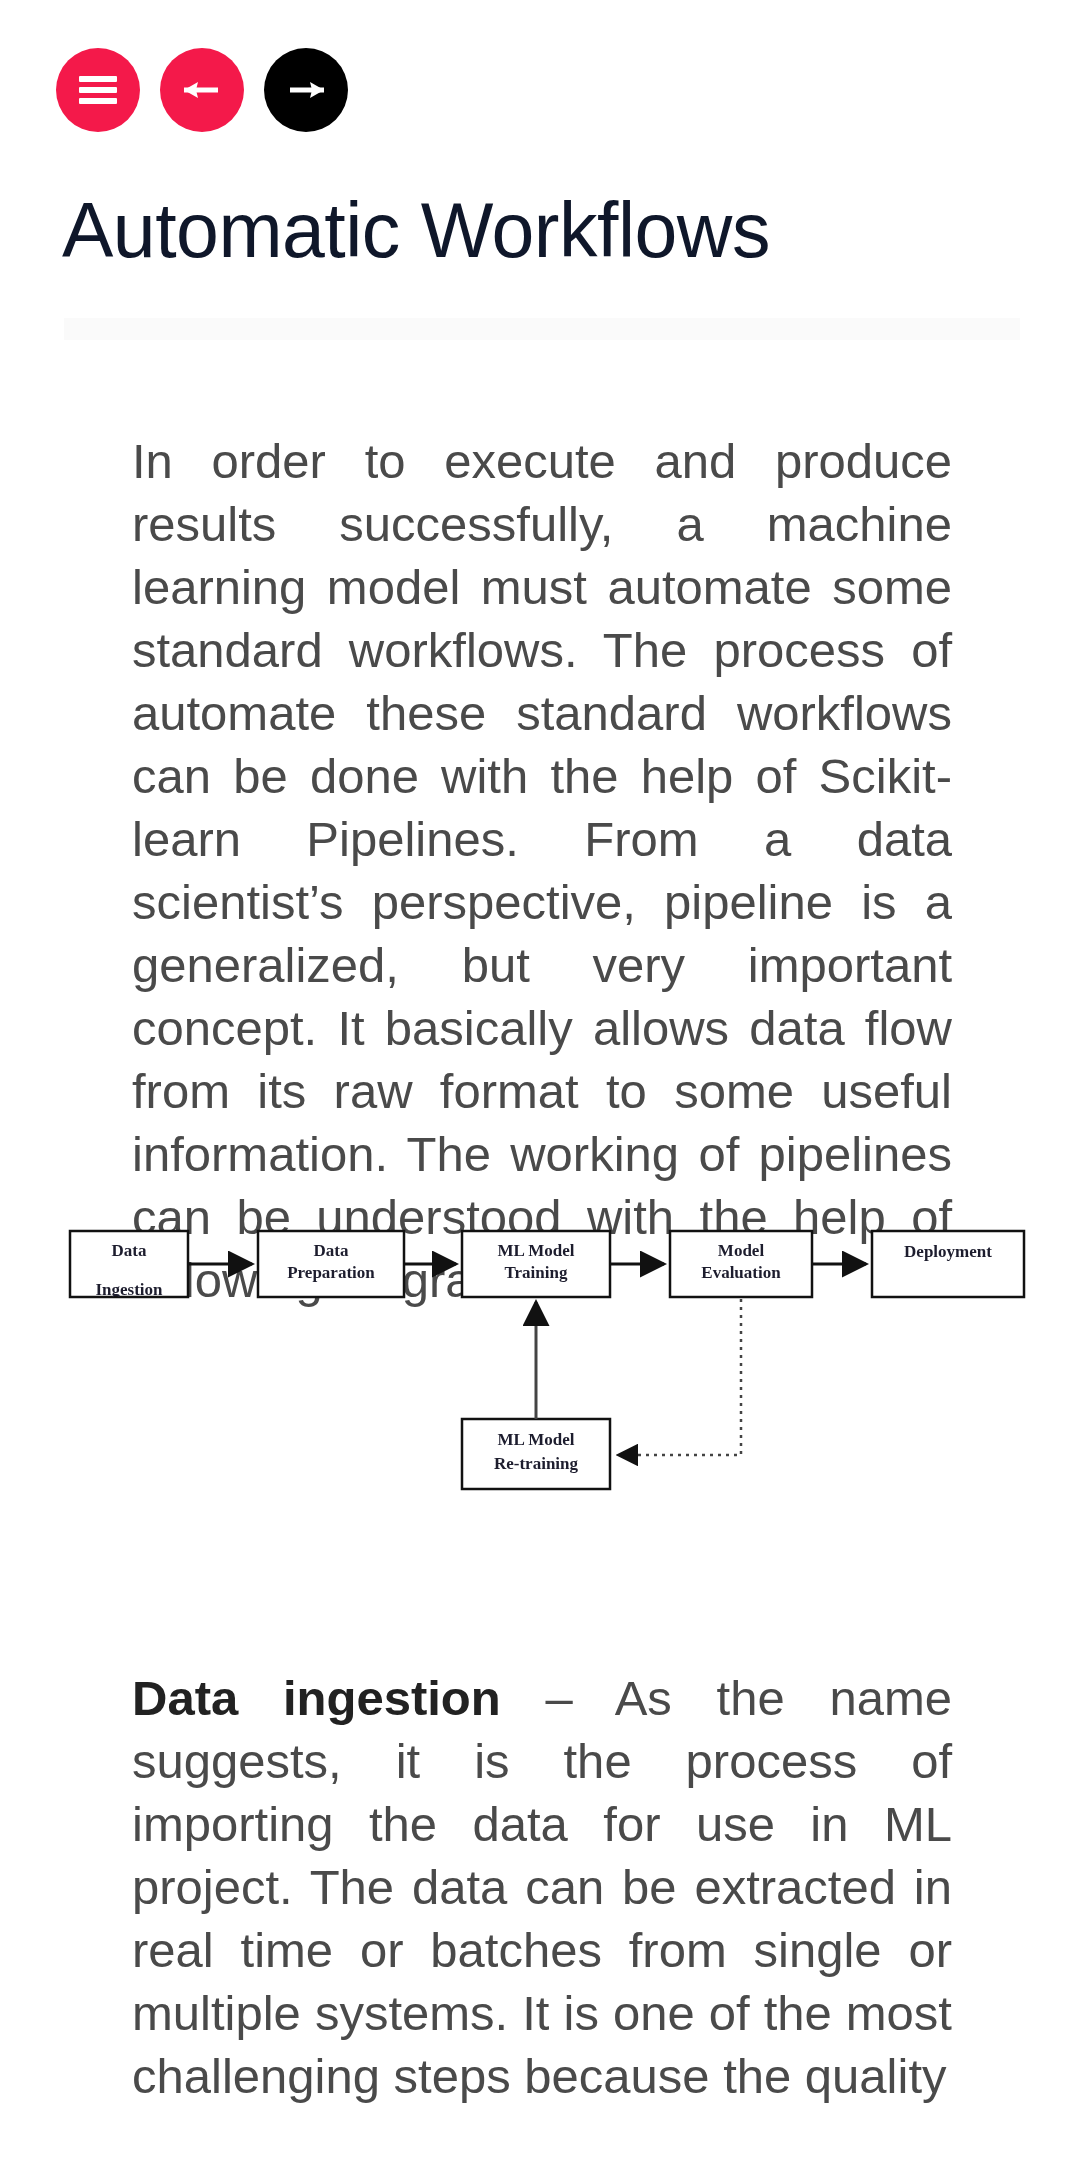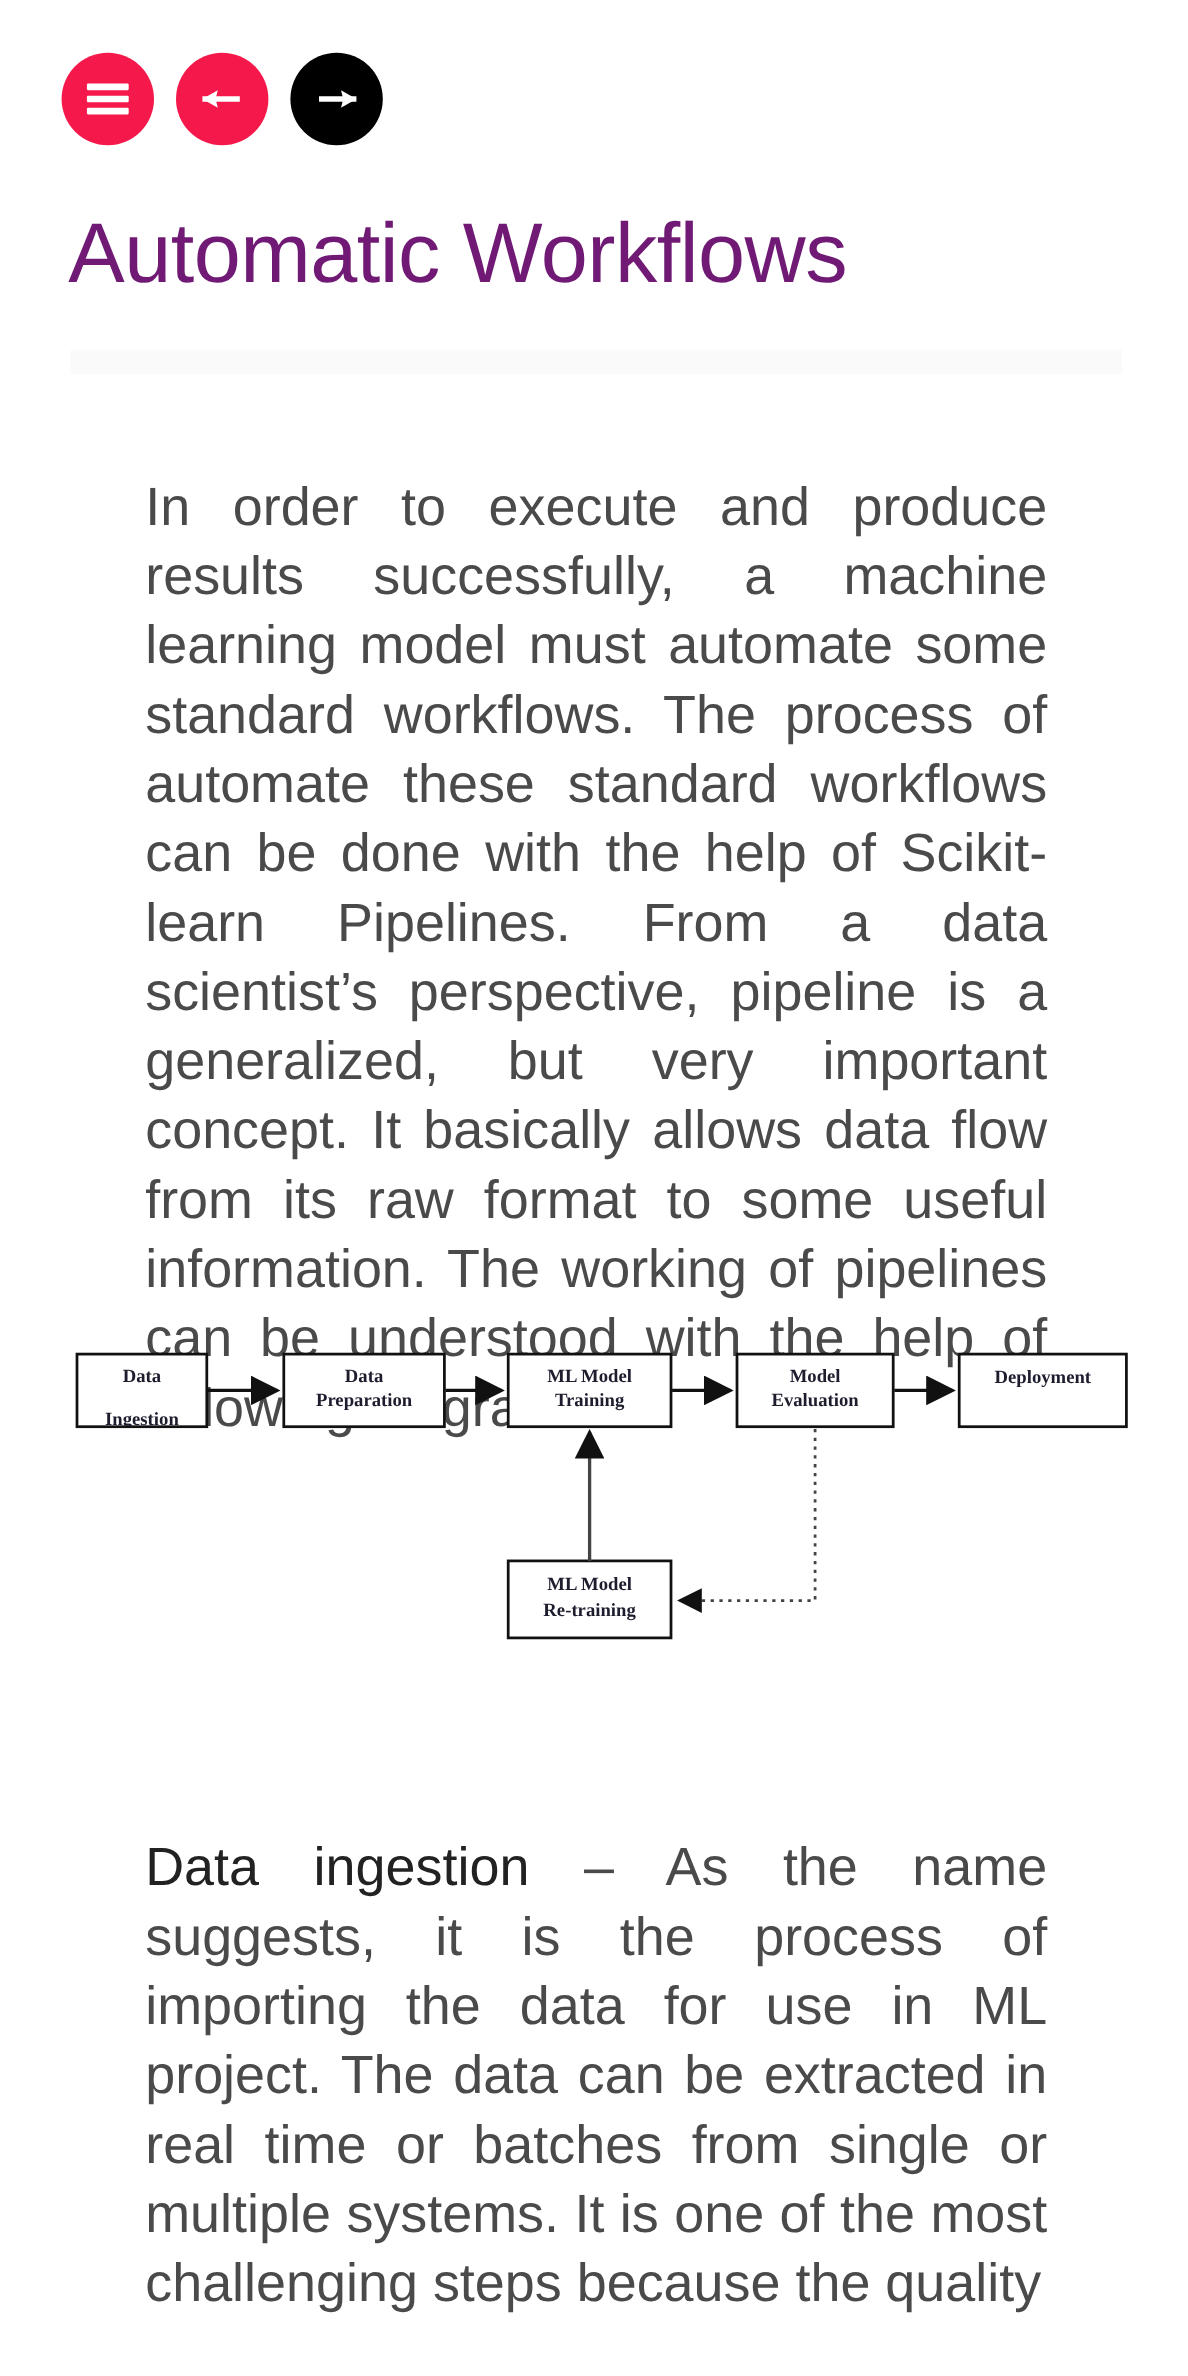--- a/index.html
+++ b/index.html
@@ -32,21 +32,21 @@
   
   .arrow-svg { display:block; }
 
   
   .page-title {
     position:absolute; left:62px; top:190px;
     width:960px;
     font-size:77px;
     font-weight:300;
     letter-spacing:-0.5px;
-    color:#701a75;
+    color:#0f172a;
     line-height:1.05;
     white-space:nowrap;
   }
 
   
   .divider-strip {
     position:absolute; left:64px; top:318px;
     width:956px; height:22px;
     background:#fafafa;
   }
@@ -58,21 +58,21 @@
   }
   p.body-text {
     font-size:49px;
     font-weight:300;
     line-height:63px;
     color:#4a4a4a;
     text-align:justify;
     text-justify:inter-word;
   }
   p.body-text.loose { text-align:left; }
-  .lead-bold { font-weight:400; color:#222222; }
+  .lead-bold { font-weight:700; color:#222222; }
   .para-gap-1 { margin-top:0; }
   .para-gap-2 { margin-top:42px; }
 
   
   .diagram-wrap {
     position:absolute; left:56px; top:1195px;
     width:1000px; height:320px;
   }
   .diagram-wrap svg { display:block; }
   .dg-label {

